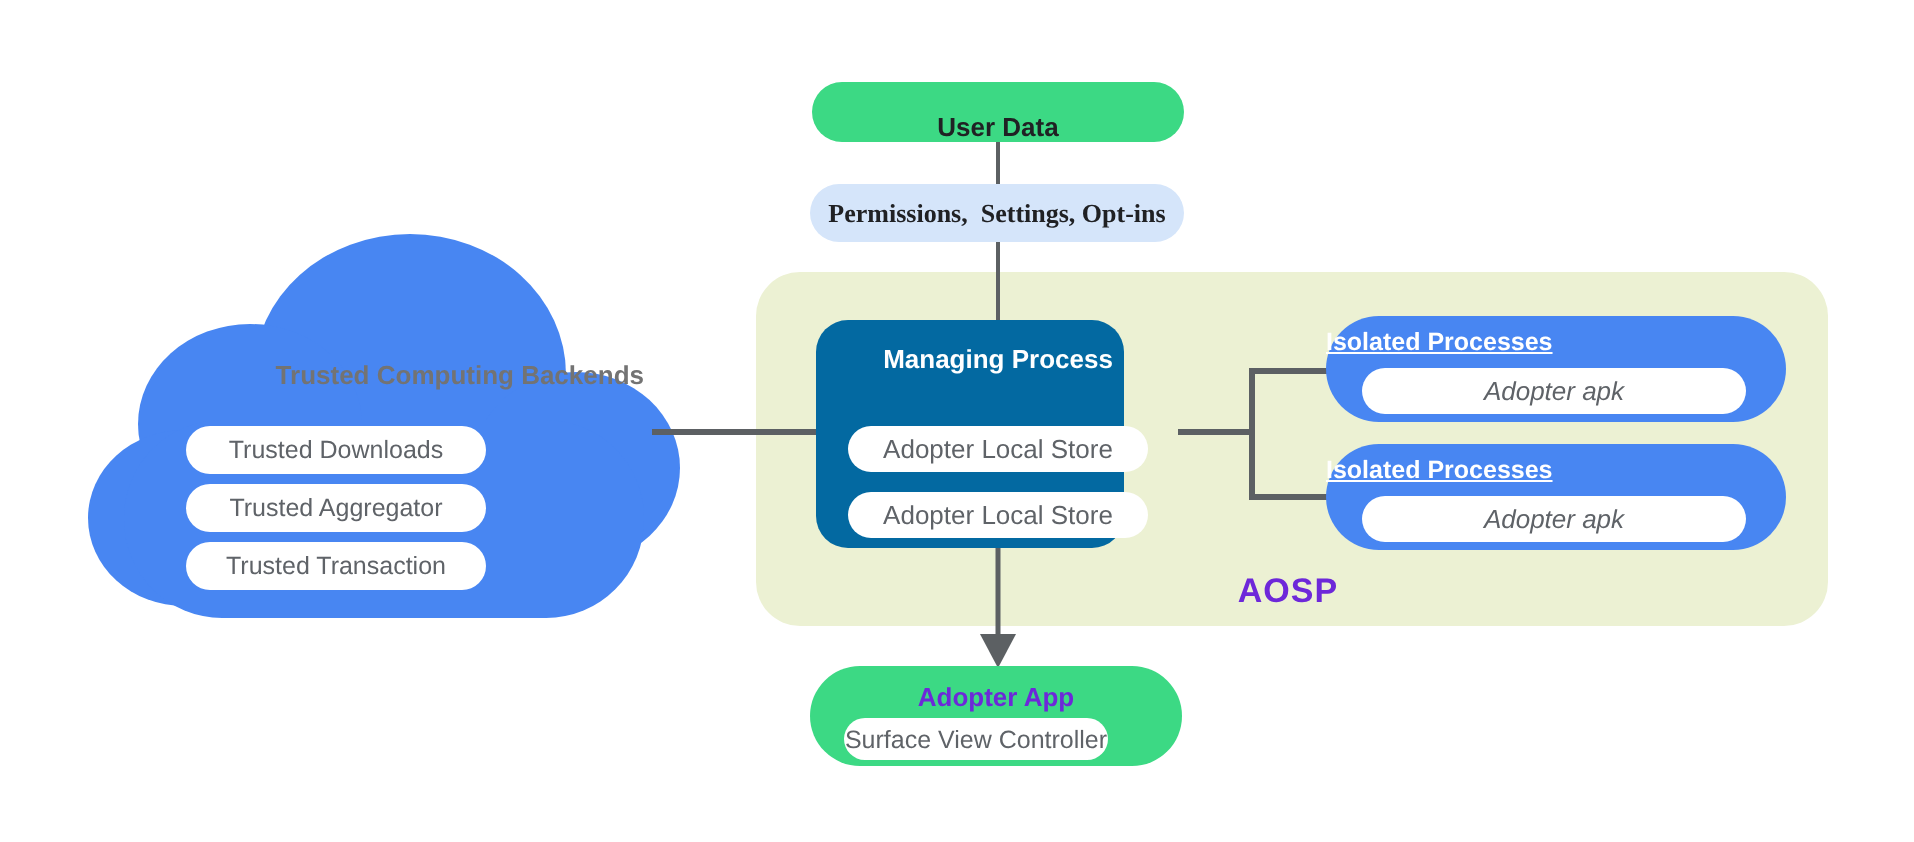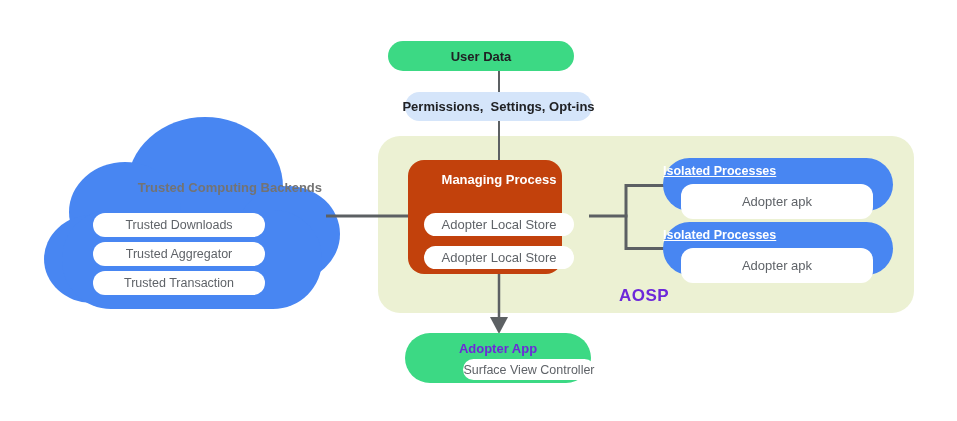--- a/index.html
+++ b/index.html
@@ -32,38 +32,38 @@
     text-align: center; line-height: 20px;
     letter-spacing: 0.5px;
   }
 
   
   .pill-green {
     background: #3CD984;
     border-radius: 16px;
     display: flex; align-items: center; justify-content: center;
   }
-  .user-data { left: 388px; top: 41px; width: 186px; height: 30px; }
+  .user-data { left: 406px; top: 41px; width: 186px; height: 30px; align-items: flex-end; }
   .node-title-dark {
     font-size: 13px; font-weight: bold; color: #202124;
     text-align: center;
   }
 
   
   .permissions {
     left: 405px; top: 92px; width: 187px; height: 29px;
     background: #D5E5FA; border-radius: 15px;
     display: flex; align-items: center; justify-content: center;
   }
-  .permissions .node-title-dark { white-space: pre; }
+  .permissions .node-title-dark { white-space: pre; font-family: Liberation Serif, serif; }
 
   
   .managing {
     left: 408px; top: 160px; width: 154px; height: 114px;
-    background: #c2410c; border-radius: 16px;
+    background: #0369a1; border-radius: 16px;
   }
   .managing-title {
     left: 0; top: 12px; width: 182px;
     font-size: 13px; font-weight: bold; color: #ffffff;
     text-align: center; line-height: 16px;
   }
   .white-pill {
     background: #ffffff; border-radius: 12px;
     display: flex; align-items: center; justify-content: center;
     font-size: 13px; color: #5F6368;
@@ -76,42 +76,42 @@
     width: 230px; height: 53px; left: 663px;
     background: #4886F2; border-radius: 27px;
   }
   .isolated-1 { top: 158px; }
   .isolated-2 { top: 222px; }
   .isolated-title {
     left: 0; top: 6px; width: 230px;
     font-size: 12.5px; font-weight: bold; color: #ffffff;
     text-align: left; text-decoration: underline;
   }
-  .apk-pill { left: 18px; top: 26px; width: 192px; height: 35px; }
+  .apk-pill { left: 18px; top: 26px; width: 192px; height: 23px; font-style: italic; }
 
   
   .adopter-app {
     left: 405px; top: 333px; width: 186px; height: 50px;
     background: #3CD984; border-radius: 25px;
   }
   .adopter-app-title {
     left: 0; top: 8px; width: 186px;
     font-size: 13px; font-weight: bold; color: #6d28d9; text-align: center;
   }
-  .svc-pill { left: 17px; top: 26px; width: 132px; height: 21px; font-size: 12.5px; margin-left: 41px; }
+  .svc-pill { left: 17px; top: 26px; width: 132px; height: 21px; font-size: 12.5px; }
 
   
   .cloud-svg { left: 40px; top: 112px; }
   .cloud-title {
     left: 92px; top: 180px; width: 230px;
     font-size: 13px; font-weight: bold; color: #737373; text-align: right;
     z-index: 3;
   }
   .cloud-pill {
-    left: 93px; width: 172px; height: 24px;
+    left: 93px; width: 150px; height: 24px;
     border-radius: 12px; font-size: 12.5px;
     z-index: 3;
   }
   .cloud-pill-1 { top: 213px; }
   .cloud-pill-2 { top: 242px; }
   .cloud-pill-3 { top: 271px; }
 
   .connector-svg { left: 0; top: 0; }
 </style>
 </head>

